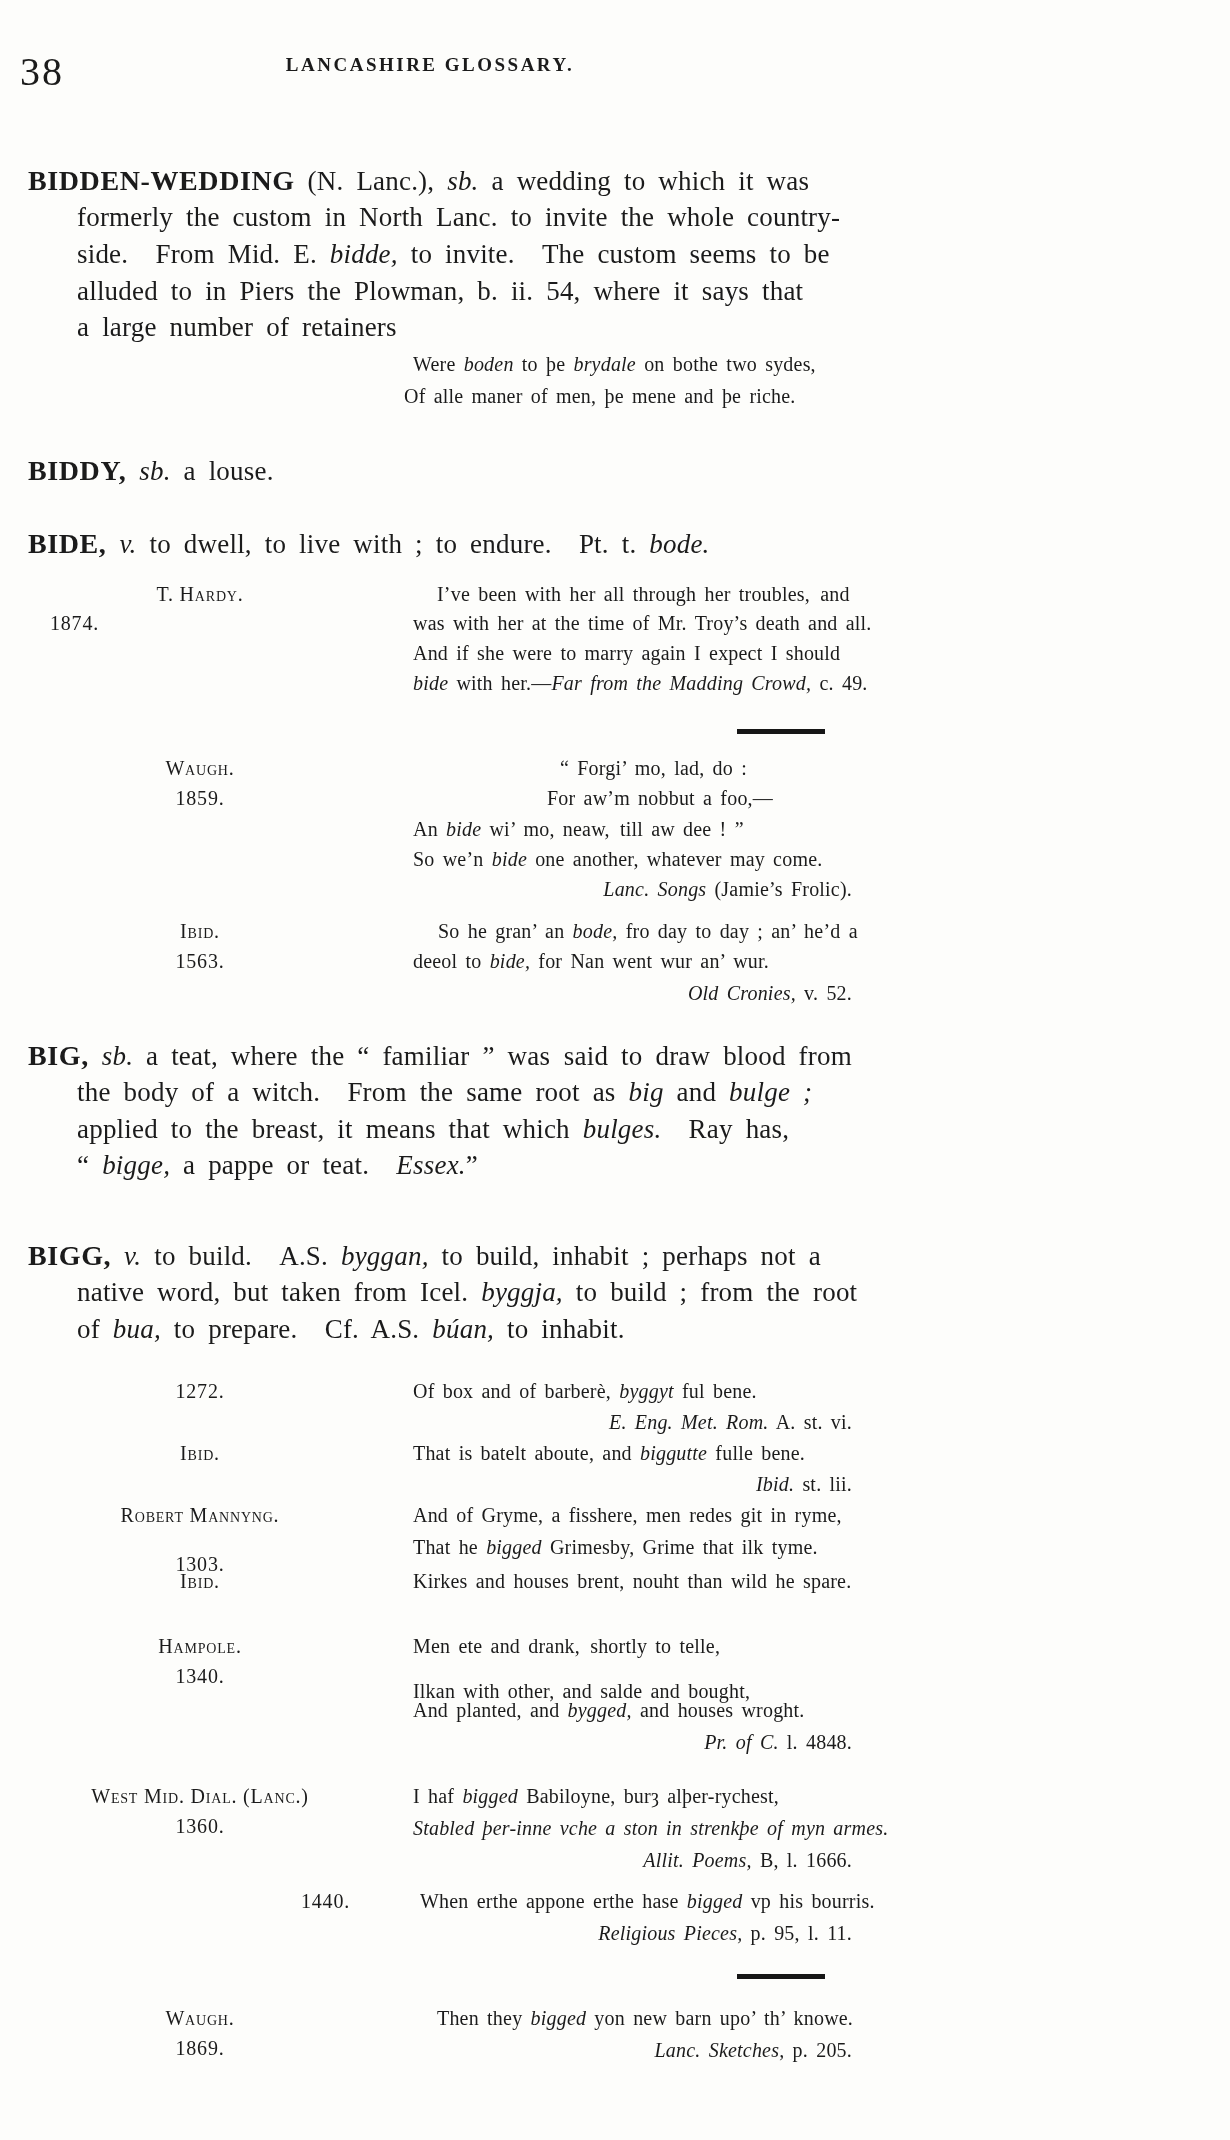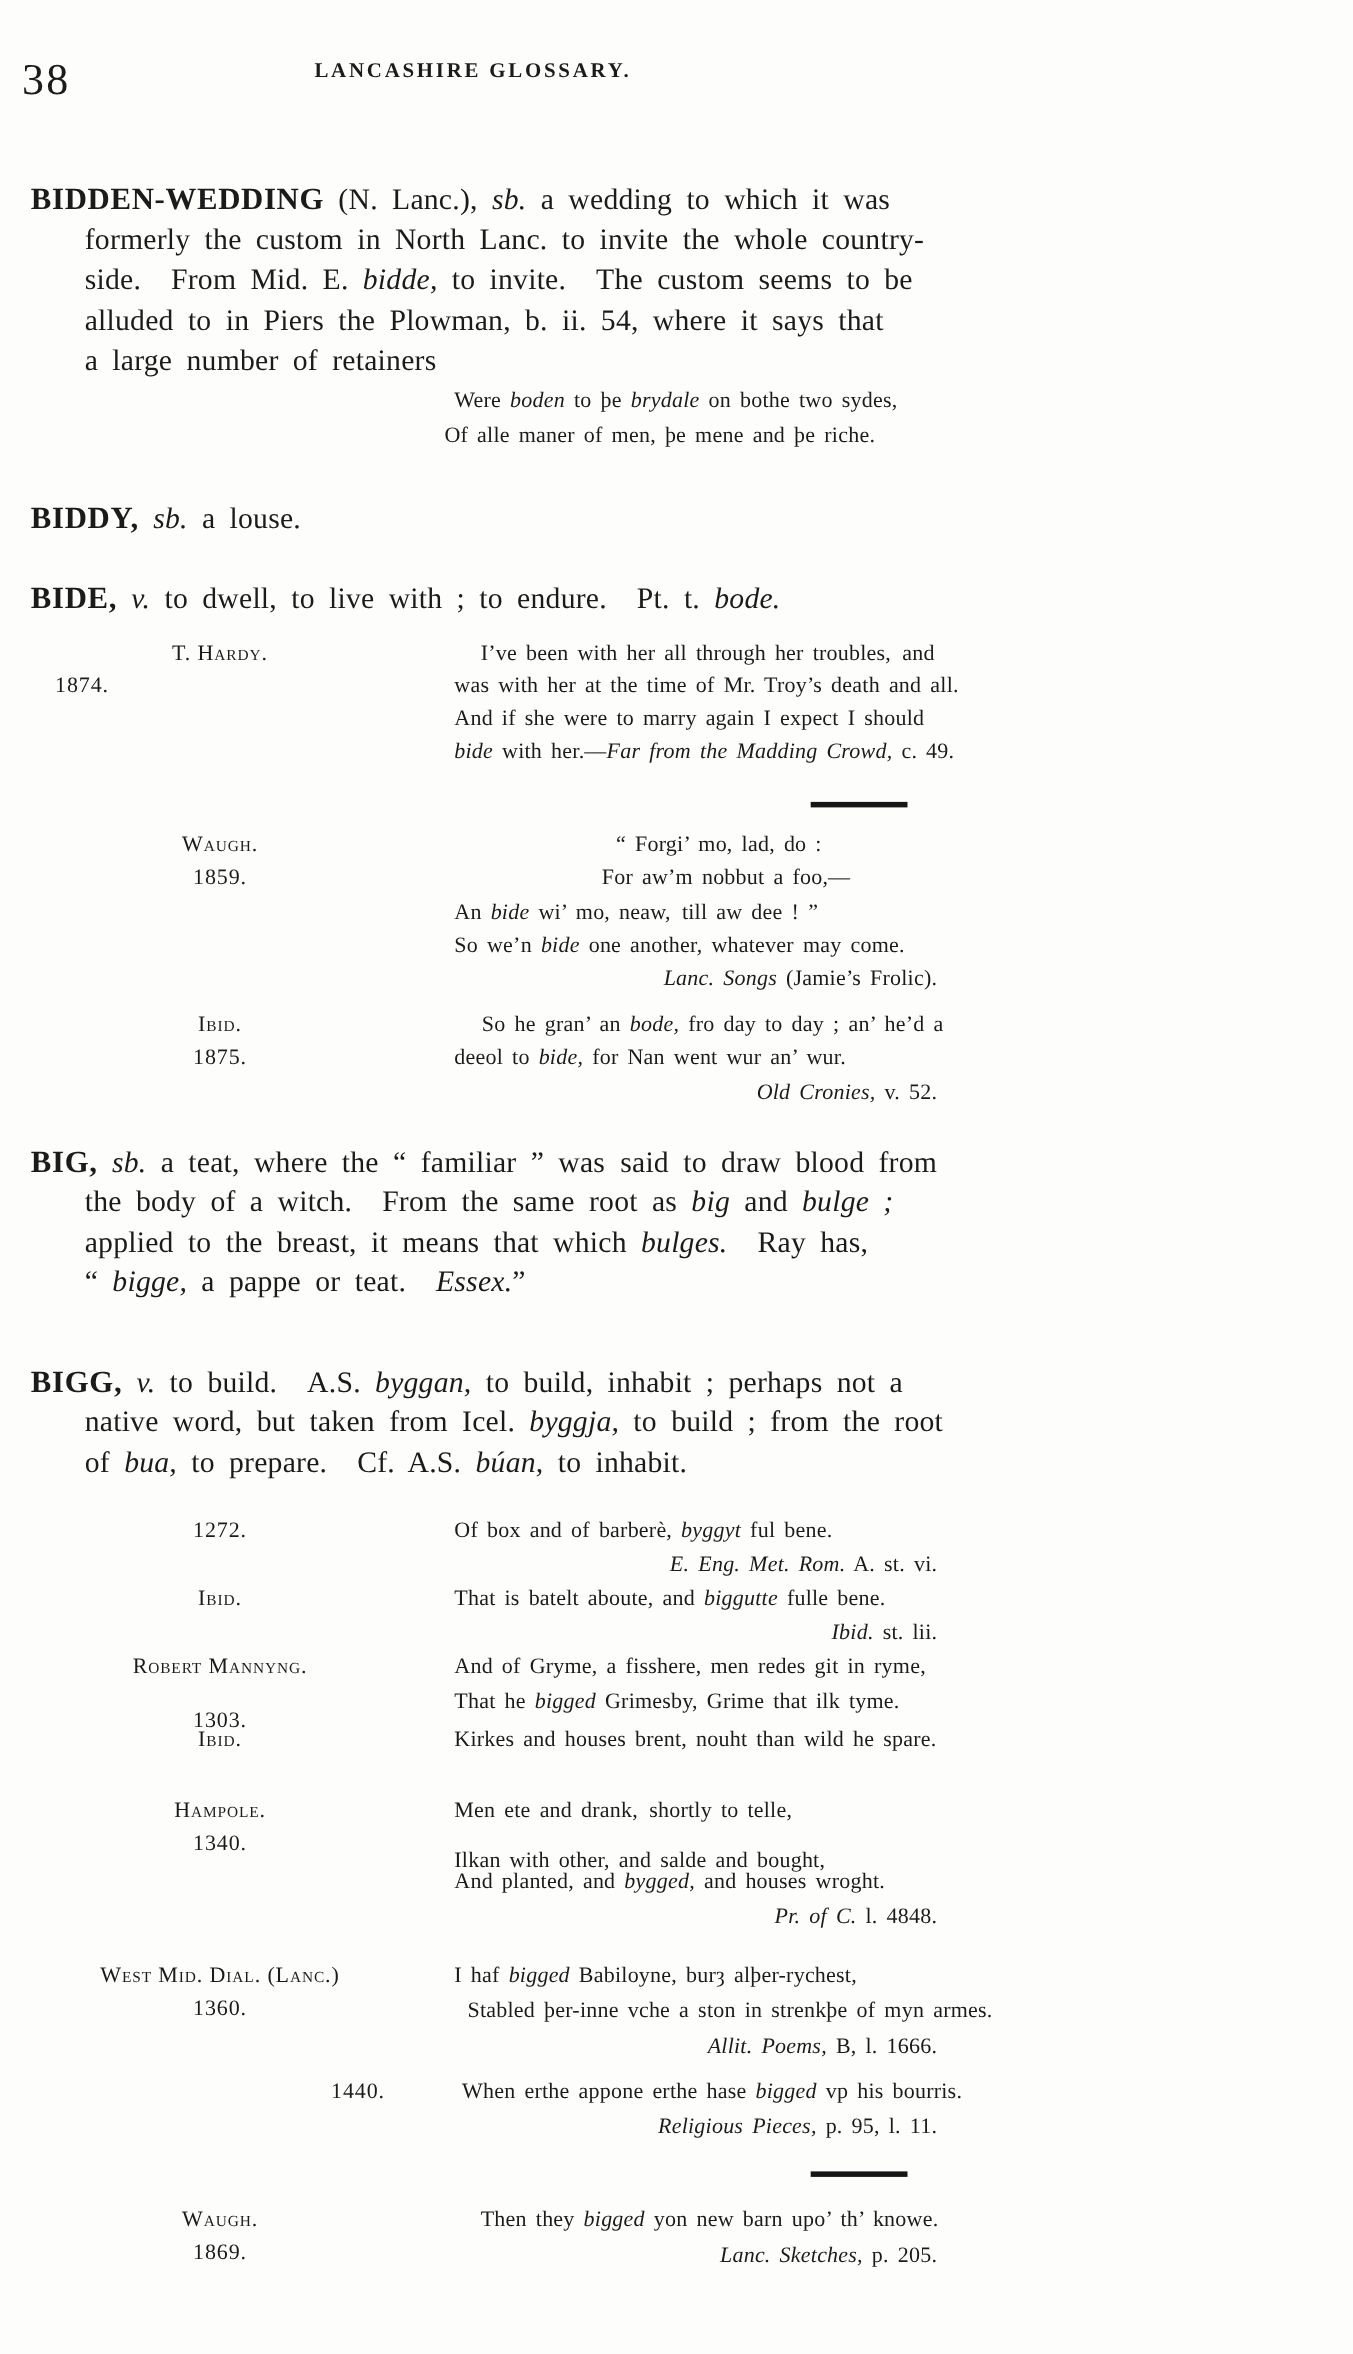--- a/index.html
+++ b/index.html
@@ -85,21 +85,21 @@
     <div class="ln quote" style="top: 641px; left: 413px;"><span>And if she were to marry again I expect I should</span></div>
     <div class="ln quote" style="top: 671px; left: 413px;"><span class="seg-i">bide</span><span> with her.—</span><span class="seg-i">Far from the Madding Crowd,</span><span> c. 49.</span></div>
     <div class="ln label" style="top: 756px; left: 50px; width: 300px; text-align: center;"><span>Waugh.</span></div>
     <div class="ln label" style="top: 786px; left: 50px; width: 300px; text-align: center;"><span>1859.</span></div>
     <div class="ln quote" style="top: 756px; left: 560px;"><span>“ Forgi’ mo, lad, do :</span></div>
     <div class="ln quote" style="top: 786px; left: 547px;"><span>For aw’m nobbut a foo,—</span></div>
     <div class="ln quote" style="top: 817px; left: 413px;"><span>An </span><span class="seg-i">bide</span><span> wi’ mo, neaw, till aw dee ! ”</span></div>
     <div class="ln quote" style="top: 847px; left: 413px;"><span>So we’n </span><span class="seg-i">bide</span><span> one another, whatever may come.</span></div>
     <div class="ln quote" style="top: 877px; right: 378px;"><span class="seg-i">Lanc. Songs</span><span> (Jamie’s Frolic).</span></div>
     <div class="ln label" style="top: 919px; left: 50px; width: 300px; text-align: center;"><span>Ibid.</span></div>
-    <div class="ln label" style="top: 949px; left: 50px; width: 300px; text-align: center;"><span>1875.</span></div>
+    <div class="ln label" style="top: 949px; left: 50px; width: 300px; text-align: center;"><span>1563.</span></div>
     <div class="ln quote" style="top: 919px; left: 438px;"><span>So he gran’ an </span><span class="seg-i">bode,</span><span> fro day to day ; an’ he’d a</span></div>
     <div class="ln quote" style="top: 949px; left: 413px;"><span>deeol to </span><span class="seg-i">bide,</span><span> for Nan went wur an’ wur.</span></div>
     <div class="ln quote" style="top: 981px; right: 378px;"><span class="seg-i">Old Cronies,</span><span> v. 52.</span></div>
     <div class="ln entry" style="top: 1041px; left: 28px;"><span class="seg-h">BIG,</span><span> </span><span class="seg-i">sb.</span><span> a teat, where the “ familiar ” was said to draw blood from</span></div>
     <div class="ln entry" style="top: 1077px; left: 77px;"><span>the body of a witch. From the same root as </span><span class="seg-i">big</span><span> and </span><span class="seg-i">bulge ;</span></div>
     <div class="ln entry" style="top: 1114px; left: 77px;"><span>applied to the breast, it means that which </span><span class="seg-i">bulges.</span><span> Ray has,</span></div>
     <div class="ln entry" style="top: 1150px; left: 77px;"><span>“ </span><span class="seg-i">bigge,</span><span> a pappe or teat. </span><span class="seg-i">Essex.</span><span>”</span></div>
     <div class="ln entry" style="top: 1241px; left: 28px;"><span class="seg-h">BIGG,</span><span> </span><span class="seg-i">v.</span><span> to build. A.S. </span><span class="seg-i">byggan,</span><span> to build, inhabit ; perhaps not a</span></div>
     <div class="ln entry" style="top: 1277px; left: 77px;"><span>native word, but taken from Icel. </span><span class="seg-i">byggja,</span><span> to build ; from the root</span></div>
     <div class="ln entry" style="top: 1314px; left: 77px;"><span>of </span><span class="seg-i">bua,</span><span> to prepare. Cf. A.S. </span><span class="seg-i">búan,</span><span> to inhabit.</span></div>
@@ -117,21 +117,21 @@
     <div class="ln quote" style="top: 1569px; left: 413px;"><span>Kirkes and houses brent, nouht than wild he spare.</span></div>
     <div class="ln label" style="top: 1634px; left: 50px; width: 300px; text-align: center;"><span>Hampole.</span></div>
     <div class="ln label" style="top: 1664px; left: 50px; width: 300px; text-align: center;"><span>1340.</span></div>
     <div class="ln quote" style="top: 1634px; left: 413px;"><span>Men ete and drank, shortly to telle,</span></div>
     <div class="ln quote" style="top: 1666px; left: 413px; margin-top: 13px;"><span>Ilkan with other, and salde and bought,</span></div>
     <div class="ln quote" style="top: 1698px; left: 413px;"><span>And planted, and </span><span class="seg-i">bygged,</span><span> and houses wroght.</span></div>
     <div class="ln quote" style="top: 1730px; right: 378px;"><span class="seg-i">Pr. of C.</span><span> l. 4848.</span></div>
     <div class="ln label" style="top: 1784px; left: 50px; width: 300px; text-align: center;"><span>West Mid. Dial. (Lanc.)</span></div>
     <div class="ln label" style="top: 1814px; left: 50px; width: 300px; text-align: center;"><span>1360.</span></div>
     <div class="ln quote" style="top: 1784px; left: 413px;"><span>I haf </span><span class="seg-i">bigged</span><span> Babiloyne, burȝ alþer-rychest,</span></div>
-    <div class="ln quote" style="top: 1816px; left: 425px;"><span>Stabled þer-inne vche a ston in strenkþe of myn armes.</span></div>
+    <div class="ln quote" style="top: 1816px; left: 413px; font-style: italic;"><span>Stabled þer-inne vche a ston in strenkþe of myn armes.</span></div>
     <div class="ln quote" style="top: 1848px; right: 378px;"><span class="seg-i">Allit. Poems,</span><span> B, l. 1666.</span></div>
     <div class="ln label" style="top: 1889px; left: 50px; width: 300px; text-align: right;"><span>1440.</span></div>
     <div class="ln quote" style="top: 1889px; left: 420px;"><span>When erthe appone erthe hase </span><span class="seg-i">bigged</span><span> vp his bourris.</span></div>
     <div class="ln quote" style="top: 1921px; right: 378px;"><span class="seg-i">Religious Pieces,</span><span> p. 95, l. 11.</span></div>
     <div class="ln label" style="top: 2006px; left: 50px; width: 300px; text-align: center;"><span>Waugh.</span></div>
     <div class="ln label" style="top: 2036px; left: 50px; width: 300px; text-align: center;"><span>1869.</span></div>
     <div class="ln quote" style="top: 2006px; left: 437px;"><span>Then they </span><span class="seg-i">bigged</span><span> yon new barn upo’ th’ knowe.</span></div>
     <div class="ln quote" style="top: 2038px; right: 378px;"><span class="seg-i">Lanc. Sketches,</span><span> p. 205.</span></div>
     <div class="divider" style="left: 737px; top: 729px; width: 88px; height: 5px;"></div>
     <div class="divider" style="left: 737px; top: 1974px; width: 88px; height: 5px;"></div>

